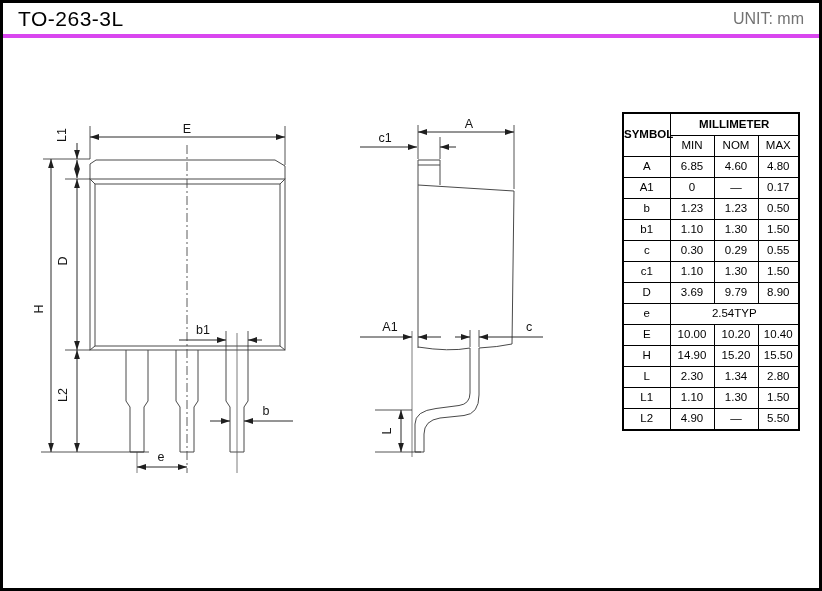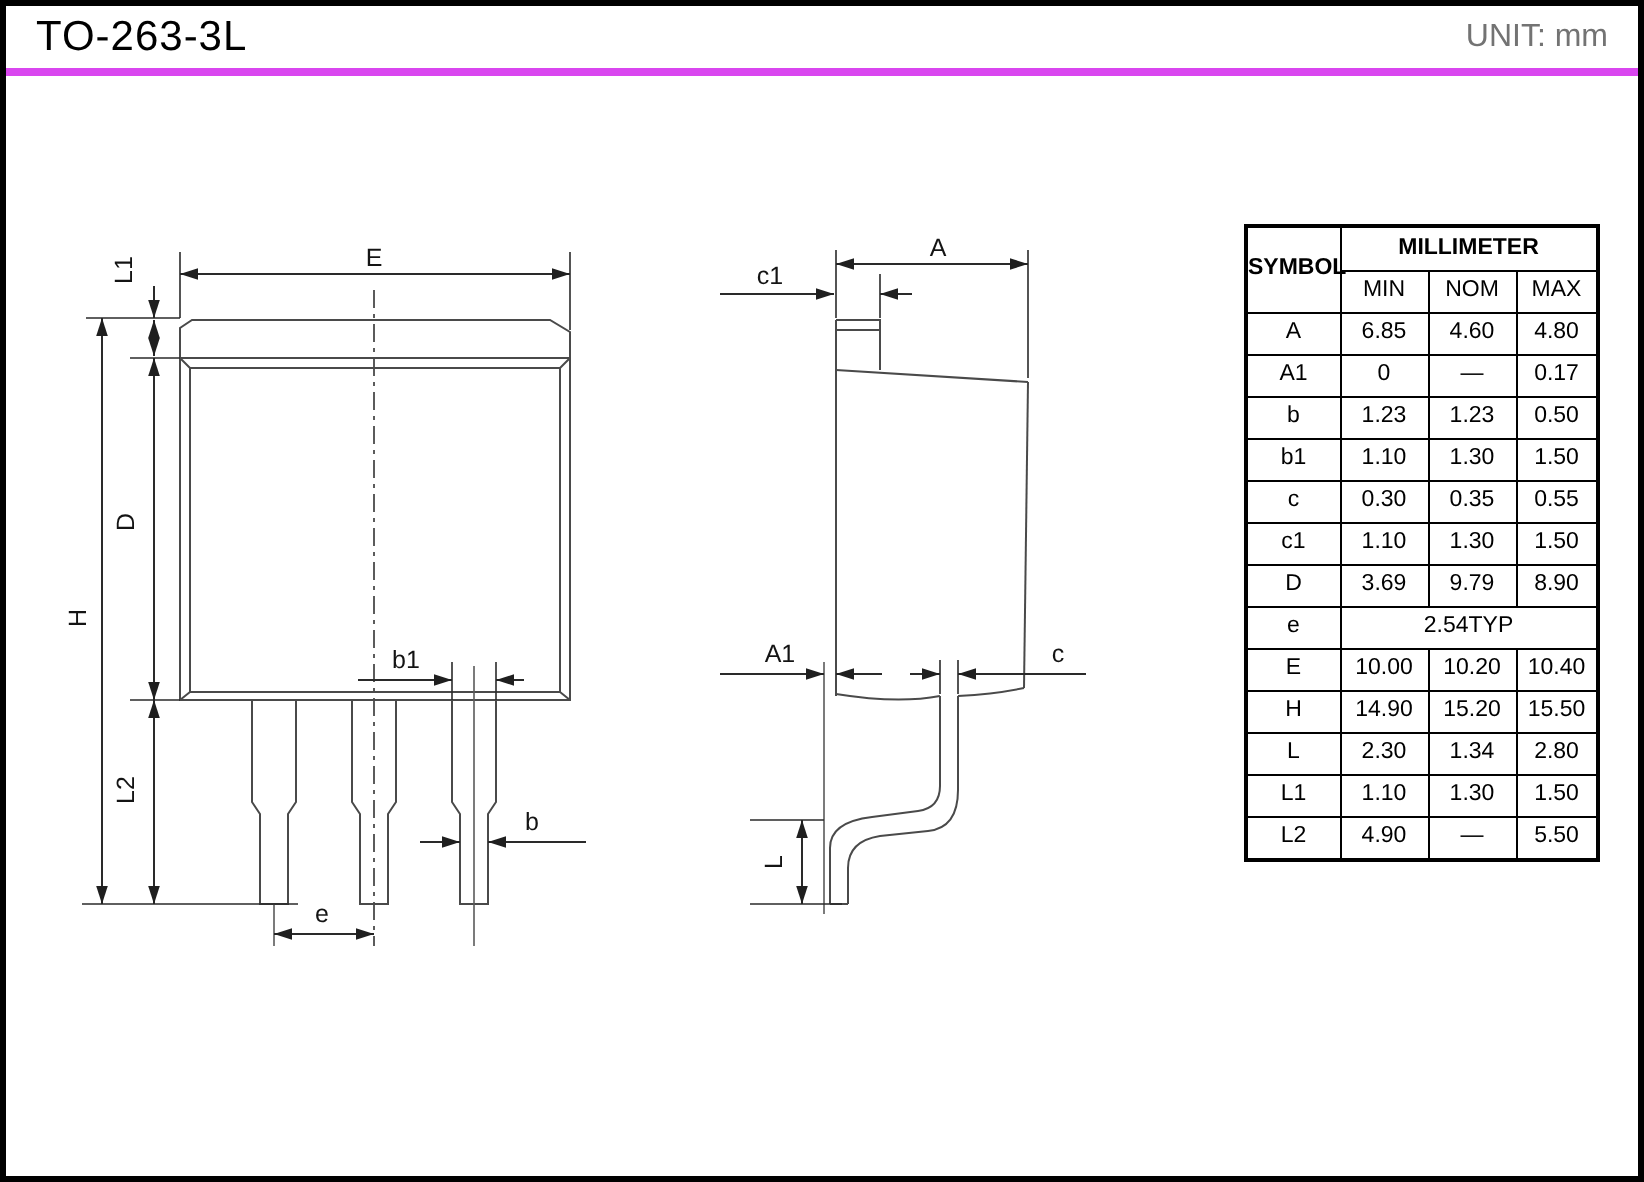--- a/index.html
+++ b/index.html
@@ -182,21 +182,21 @@
       </tr>
       <tr>
         <td>b1</td>
         <td>1.10</td>
         <td>1.30</td>
         <td>1.50</td>
       </tr>
       <tr>
         <td>c</td>
         <td>0.30</td>
-        <td>0.35</td>
+        <td>0.29</td>
         <td>0.55</td>
       </tr>
       <tr>
         <td>c1</td>
         <td>1.10</td>
         <td>1.30</td>
         <td>1.50</td>
       </tr>
       <tr>
         <td>D</td>

